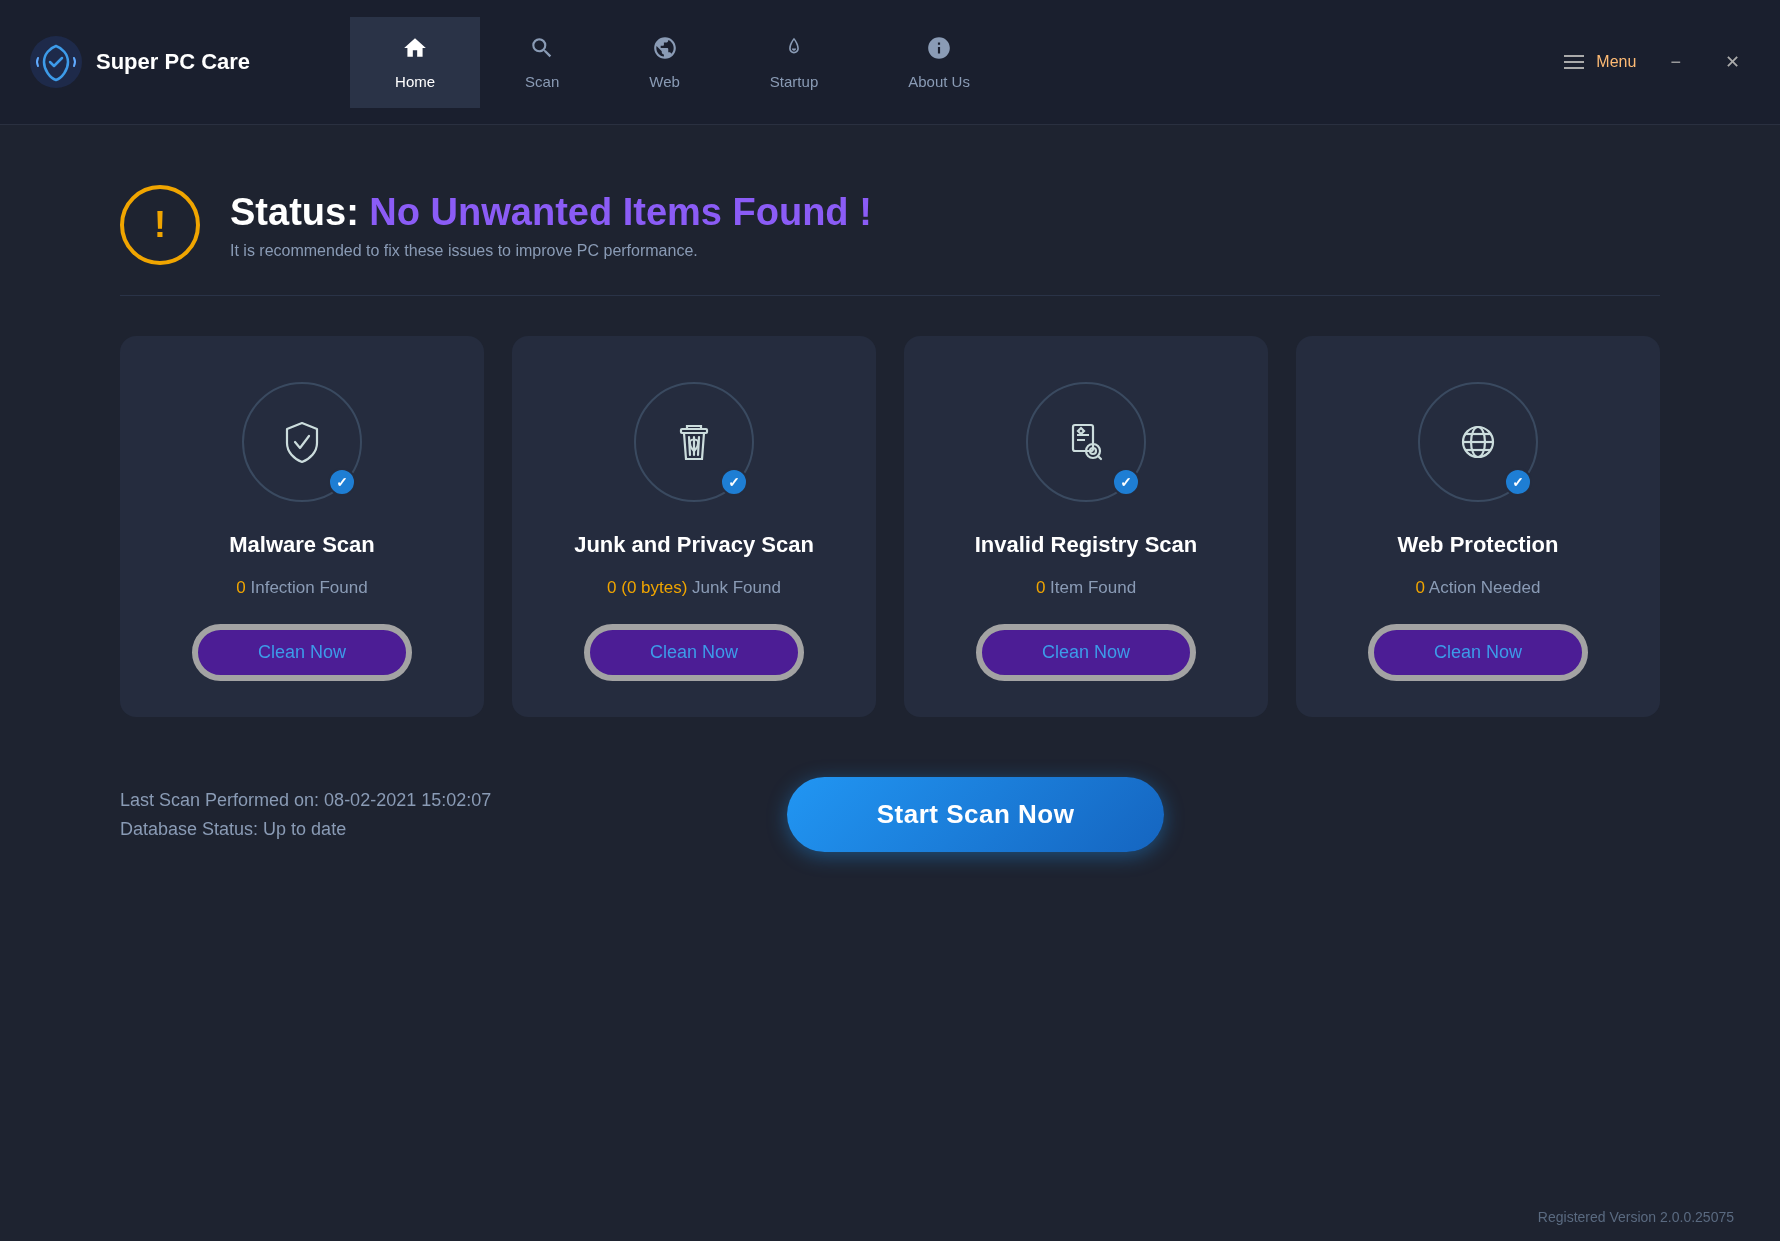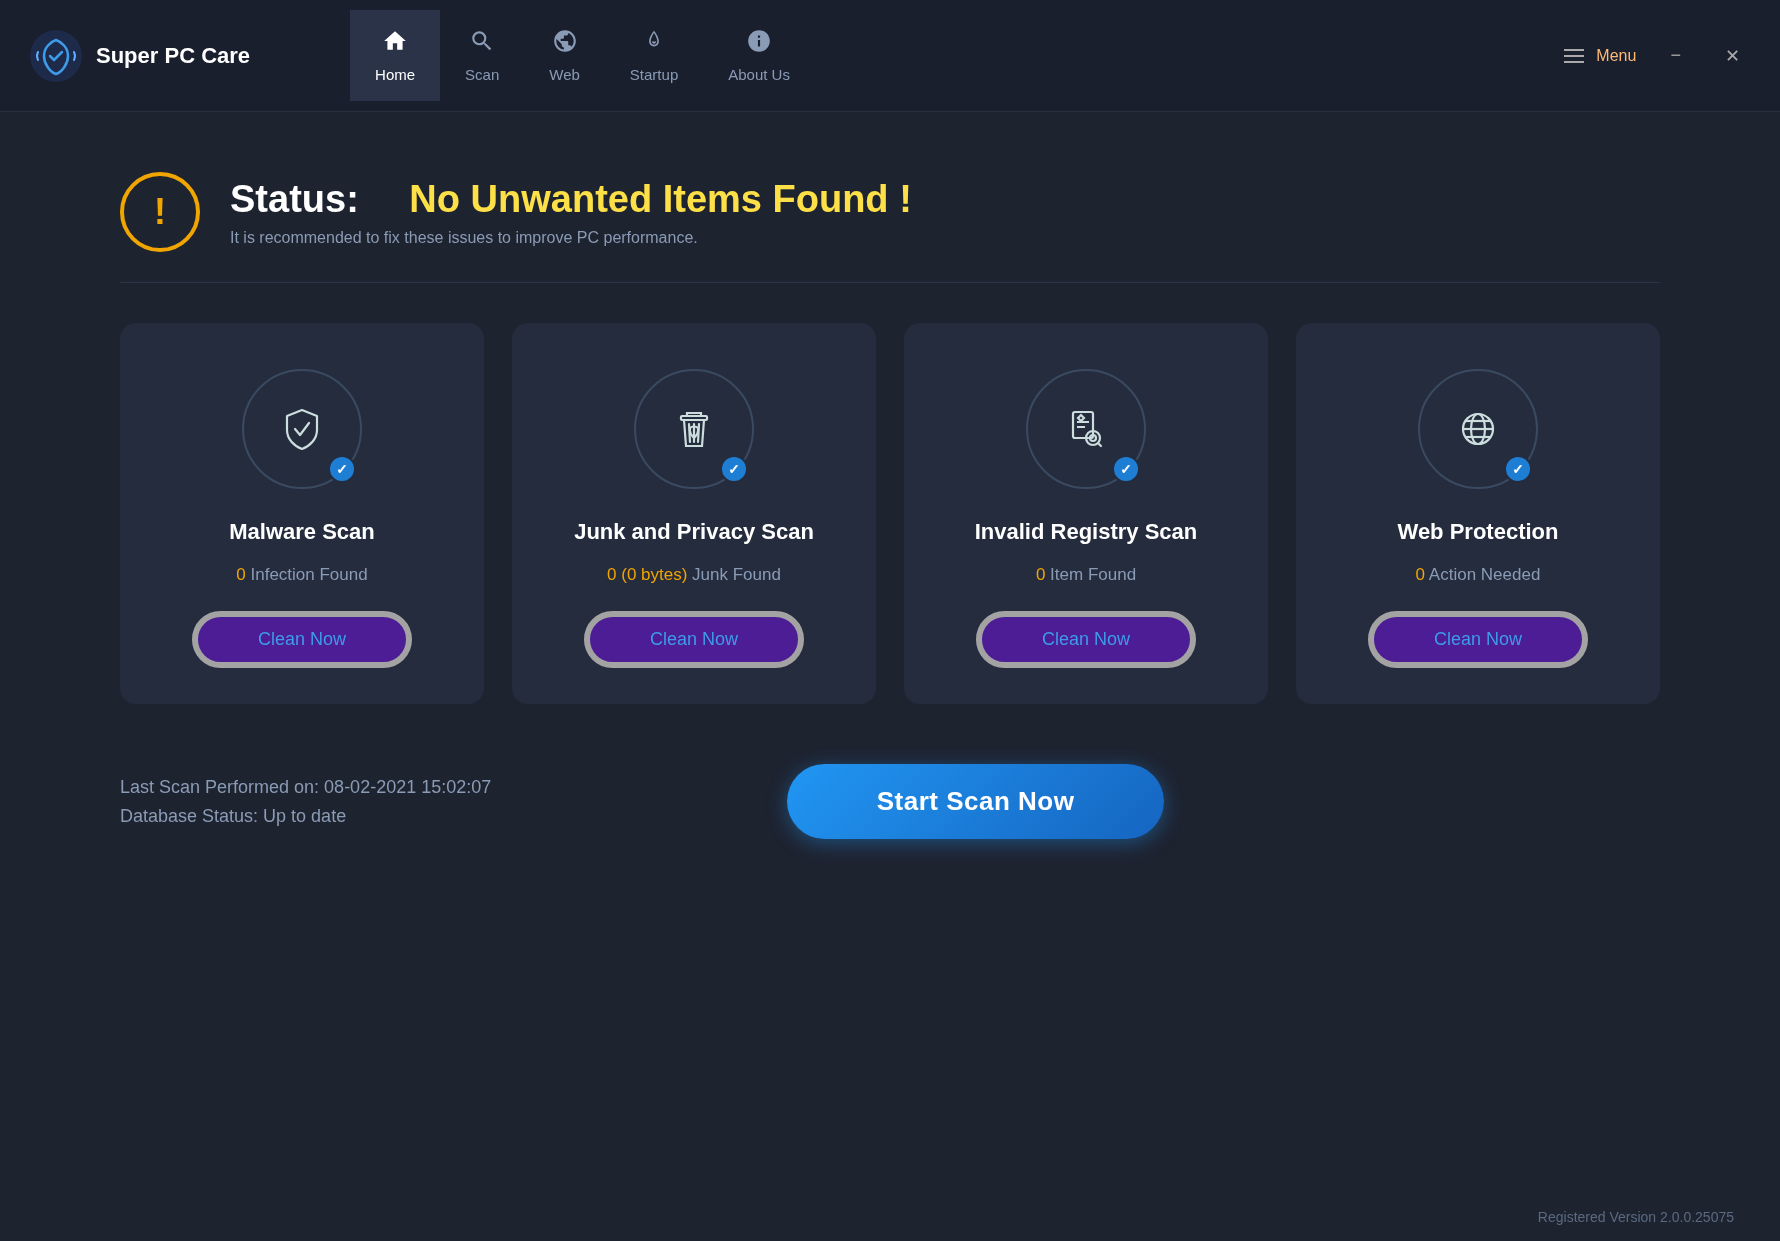--- a/index.html
+++ b/index.html
@@ -12,21 +12,21 @@
       color: #fff;
       overflow: hidden;
       position: relative;
     }
 
     
     .titlebar {
       display: flex;
       align-items: center;
       background: #1a1f2e;
-      height: 112px;
+      height: 125px;
       padding: 0 30px;
       border-bottom: 1px solid #2a3040;
       position: relative;
     }
 
     .logo-area {
       display: flex;
       align-items: center;
       gap: 14px;
       margin-right: 40px;
@@ -49,21 +49,21 @@
       align-items: center;
       gap: 0;
       margin-left: 60px;
     }
 
     .nav-item {
       display: flex;
       flex-direction: column;
       align-items: center;
       gap: 6px;
-      padding: 18px 25px;
+      padding: 18px 45px;
       cursor: pointer;
       color: #8a9bb5;
       font-size: 16px;
       position: relative;
       transition: color 0.2s;
     }
 
     .nav-item.active {
       color: #fff;
       background: #2a3347;
@@ -142,22 +142,21 @@
     .status-title {
       font-size: 38px;
       font-weight: 600;
     }
 
     .status-title-white {
       color: #fff;
     }
 
     .status-title-orange {
-      color: #fde047;
-      margin-left: 40px;
+      color: #8b5cf6;
     }
 
     .status-subtitle {
       font-size: 16px;
       color: #8a9bb5;
     }
 
     .divider {
       border: none;
       border-top: 1px solid #2a3347;

